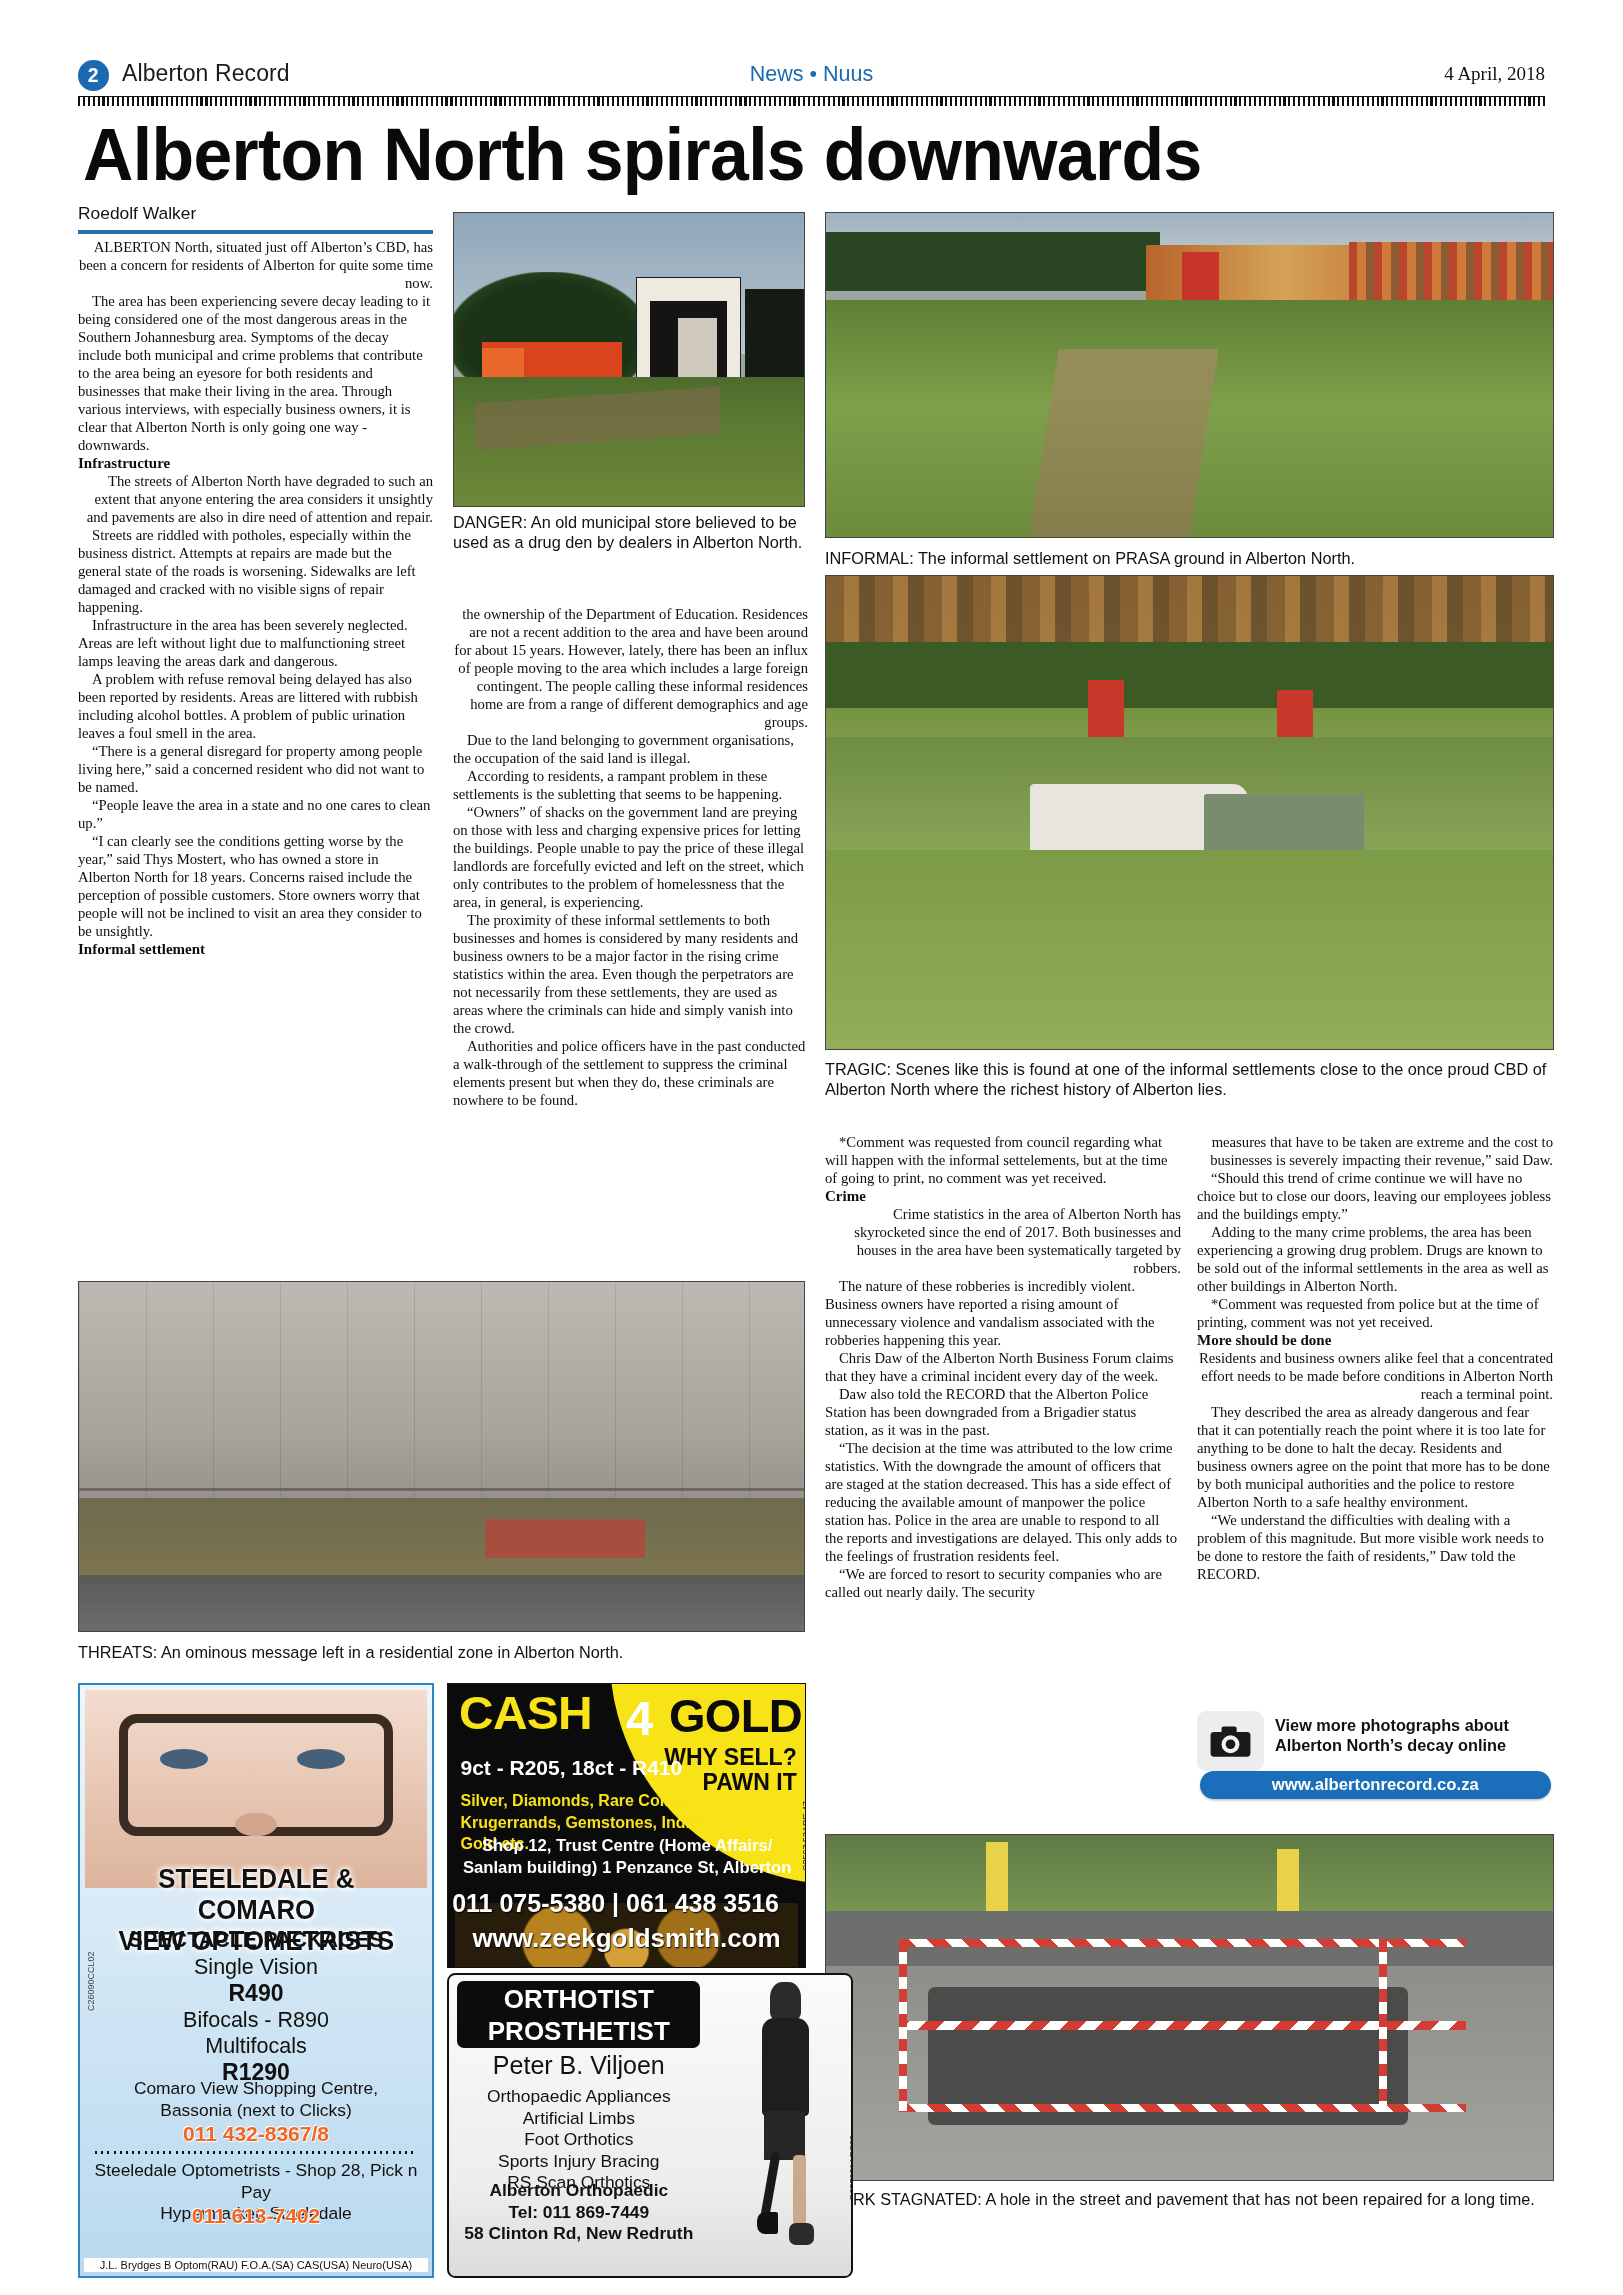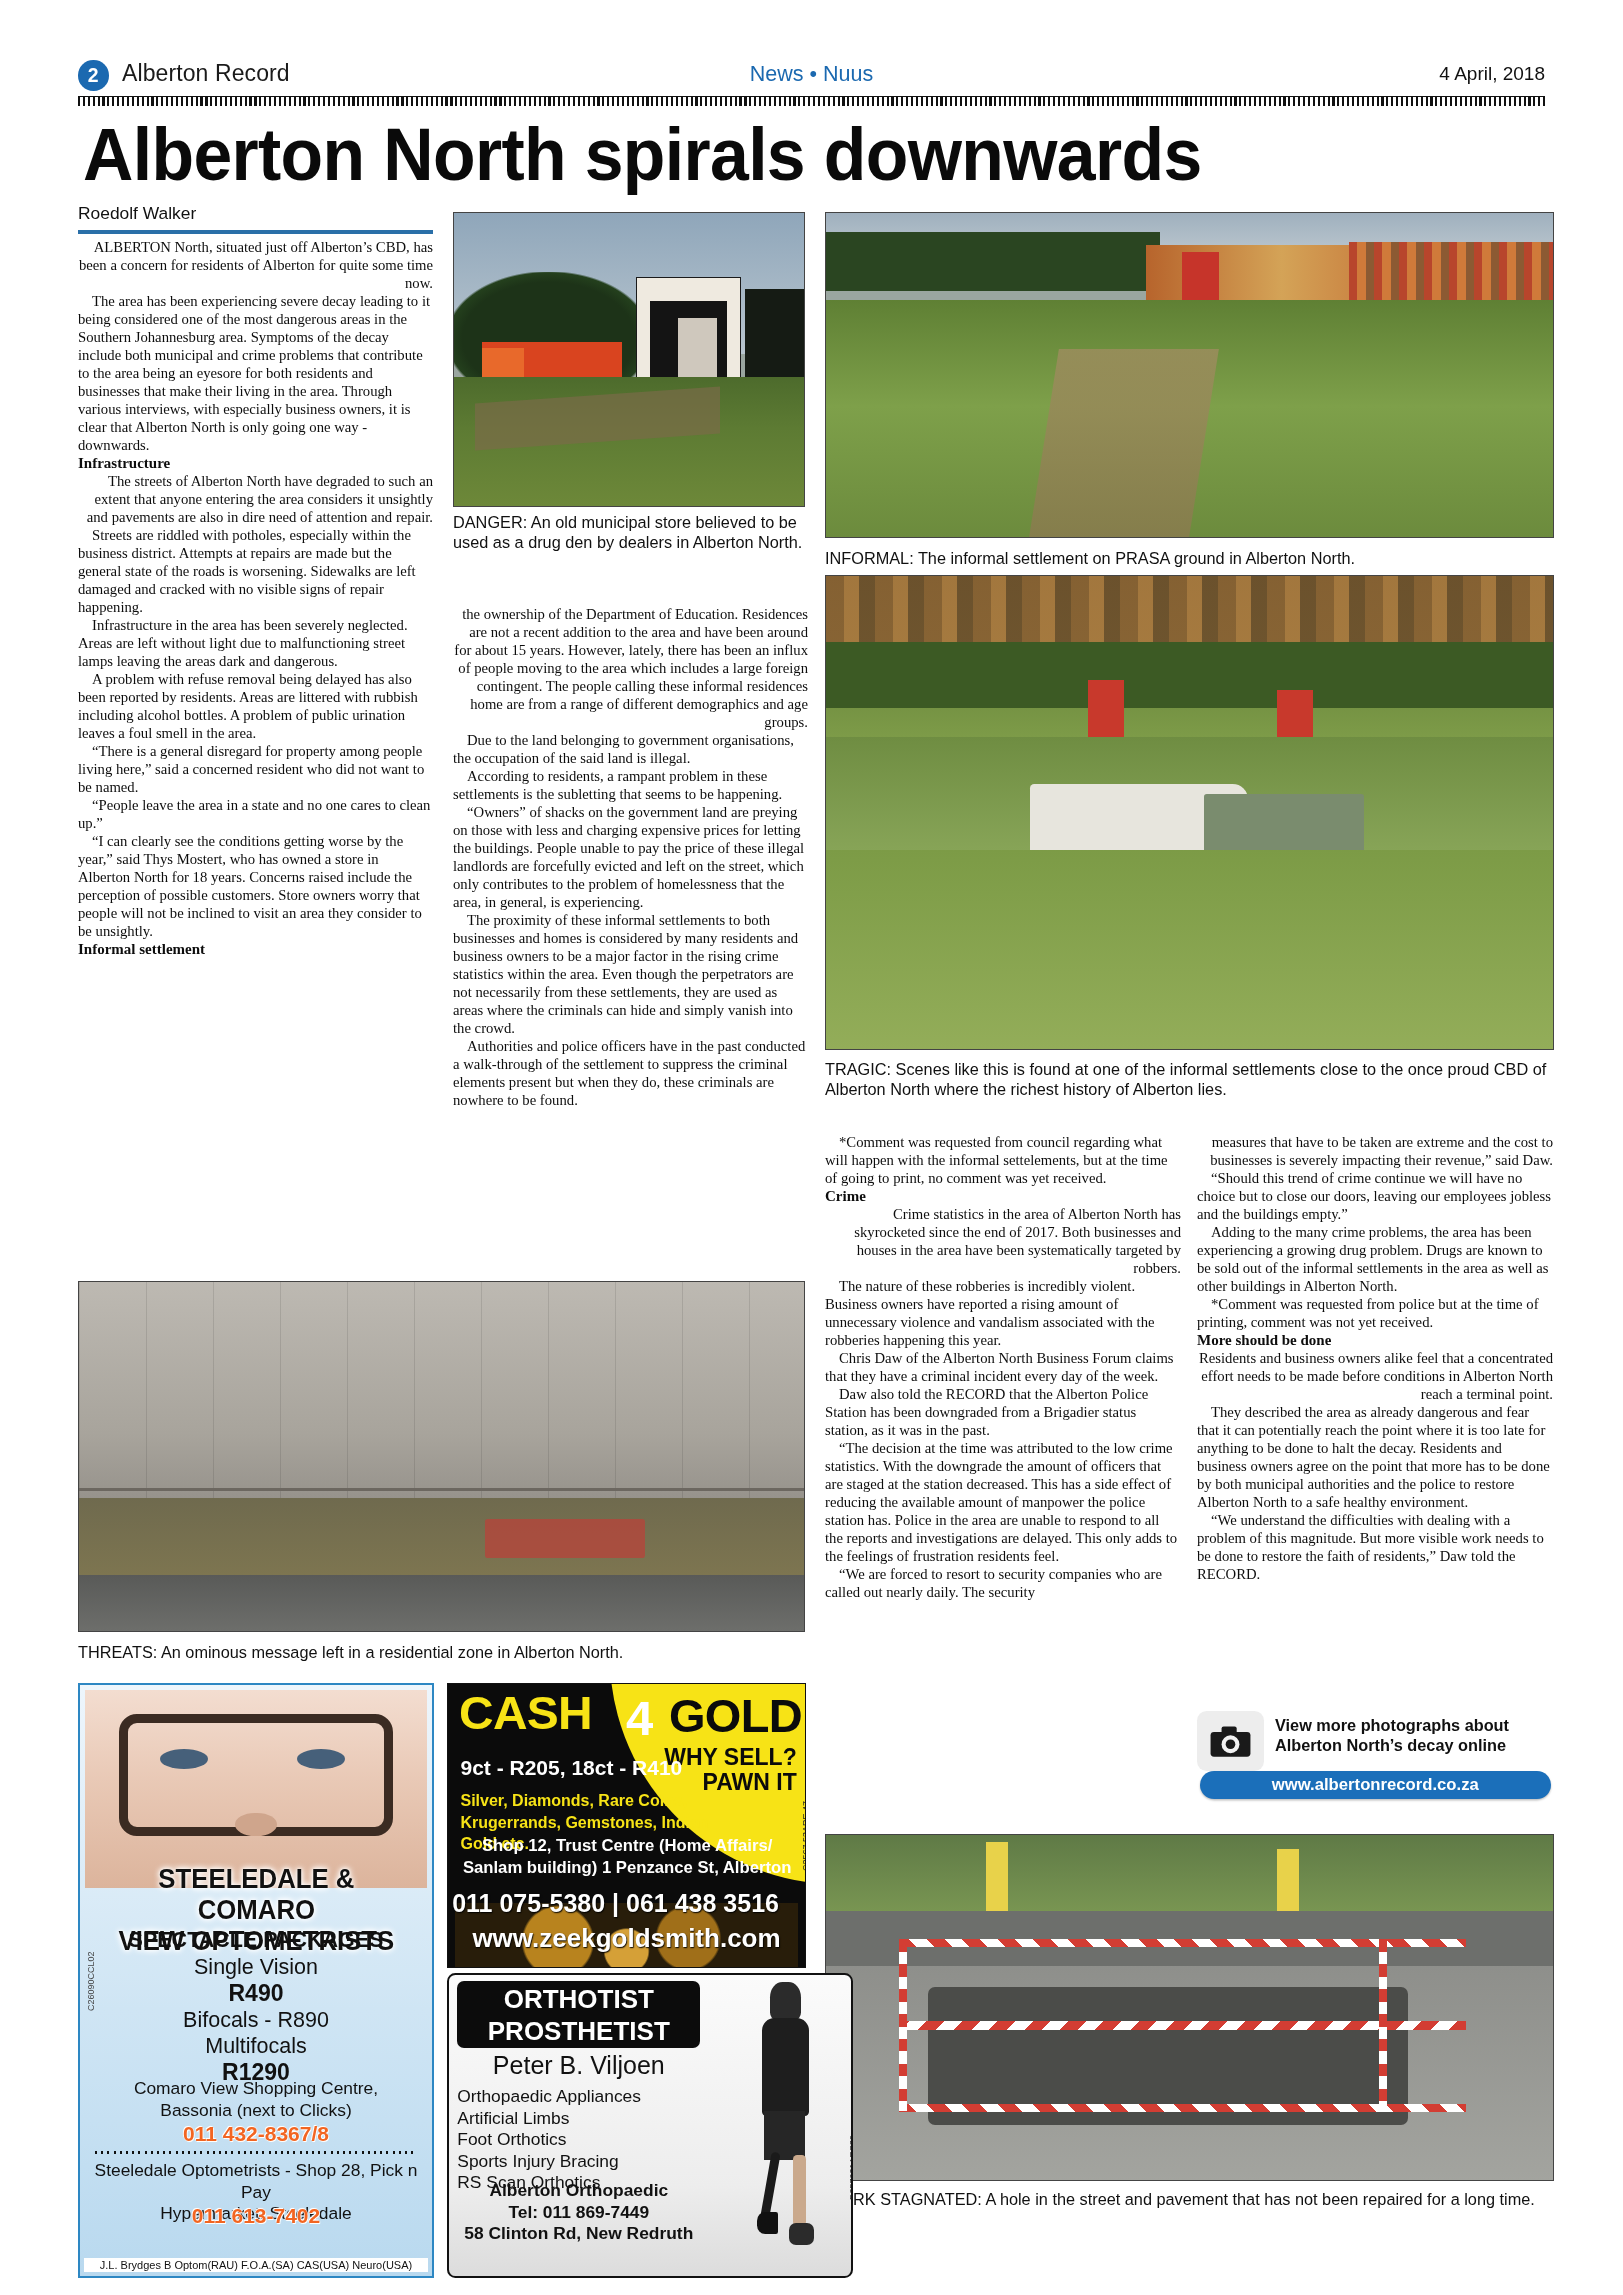--- a/index.html
+++ b/index.html
@@ -40,21 +40,21 @@
     white-space: nowrap;
   }
   .masthead-section {
     position: absolute; left: 0; right: 0; top: 5.6px;
     text-align: center;
     font-family: "Liberation Sans", sans-serif;
     font-size: 21.5px; color: #1b69b0;
   }
   .masthead-date {
     position: absolute; right: 0; top: 7px;
-    font-family: Liberation Sans, sans-serif;
+    font-family: Liberation Serif, serif;
     font-size: 19px; color: #111;
     white-space: nowrap;
   }
   .rule-hatch {
     position: absolute; left: 0; right: 0; top: 40px;
     height: 10.4px;
     background: repeating-linear-gradient(to right,
        #111 0px, #111 2.1px, #fff 2.1px, #fff 4.9px);
     border-top: 1.4px solid #111;
   }
@@ -358,20 +358,21 @@
     padding-top: 2.1px;
   }
   .ortho-name {
     position: absolute; left: 8.3px; top: 76px; width: 243px;
     text-align: center;
     font-family: "Liberation Sans", sans-serif;
     font-size: 25px; color: #111;
   }
   .ortho-services {
     position: absolute; left: 8.3px; top: 111px; width: 243px;
+    text-align: center;
     font-family: "Liberation Sans", sans-serif;
     font-size: 17.4px; line-height: 21.5px; color: #111;
   }
   .ortho-contact {
     position: absolute; left: 8.3px; top: 205px; width: 243px;
     text-align: center;
     font-family: "Liberation Sans", sans-serif;
     font-weight: bold; font-size: 17.4px; line-height: 21.5px; color: #111;
   }
   .ortho-figure {

